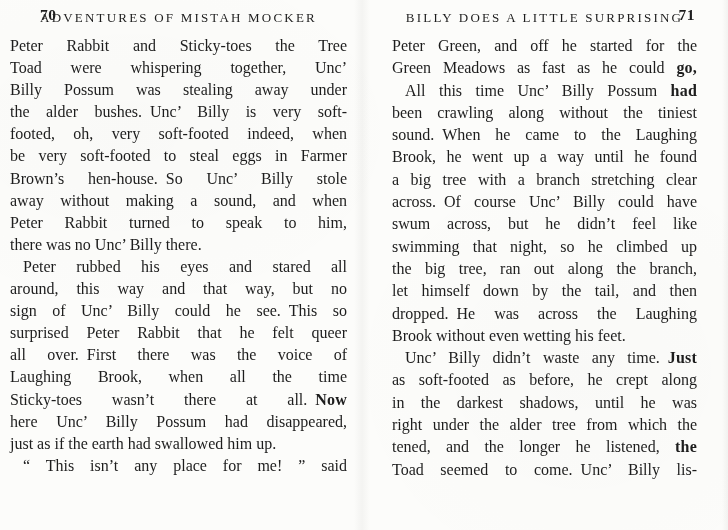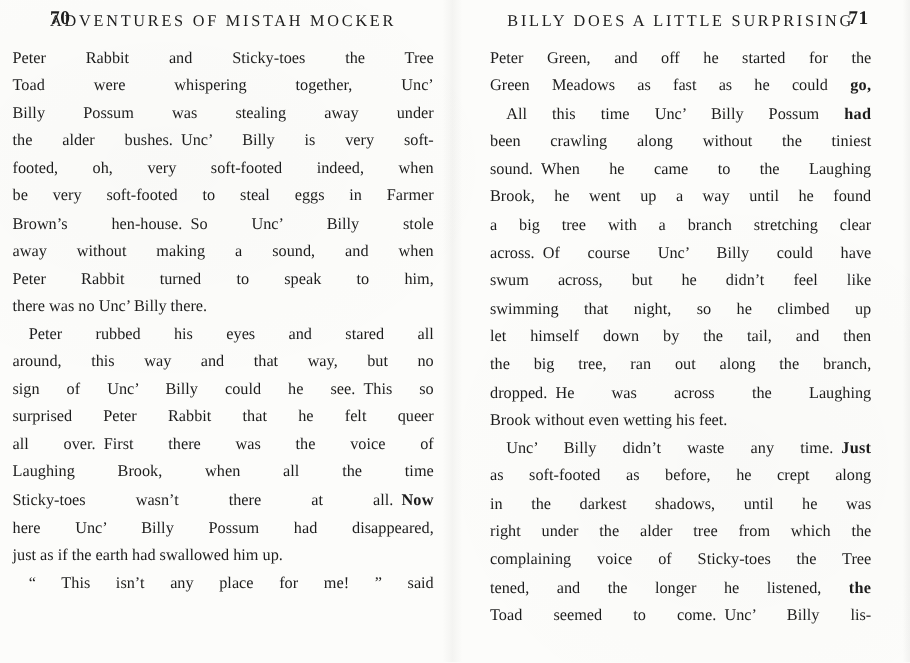--- a/index.html
+++ b/index.html
@@ -57,21 +57,21 @@
     top: -2px;
     font-size: 15.5px;
     font-weight: bold;
     letter-spacing: 0.5px;
   }
   .page-left  .pagenum { left: 2px; margin-left: 28px; }
   .page-right .pagenum { right: 2px; }
 
   .page-body {
     margin-top: 11px;
-    font-size: 13px;
+    font-size: 16px;
   }
   .bline {
     text-align: justify;
     text-align-last: justify;
     line-height: 22.1px;
   }
   .page-right .bline { line-height: 22.3px; }
   .bline.endline { text-align-last: left; }
   .bline.indent  { text-indent: 13px; }
   .bline b { font-weight: bold; letter-spacing: 0.2px; }
@@ -119,27 +119,26 @@
         <div class="bline">Peter Green, and off he started for the</div>
         <div class="bline">Green Meadows as fast as he could <b>go,</b></div>
         <div class="bline indent">All this time Unc’ Billy Possum <b>had</b></div>
         <div class="bline">been crawling along without the tiniest</div>
         <div class="bline">sound. When he came to the Laughing</div>
         <div class="bline">Brook, he went up a way until he found</div>
         <div class="bline">a big tree with a branch stretching clear</div>
         <div class="bline">across. Of course Unc’ Billy could have</div>
         <div class="bline">swum across, but he didn’t feel like</div>
         <div class="bline">swimming that night, so he climbed up</div>
+        <div class="bline">the big tree, ran out along the branch,</div>
         <div class="bline">let himself down by the tail, and then</div>
-        <div class="bline">the big tree, ran out along the branch,</div>
         <div class="bline">dropped. He was across the Laughing</div>
         <div class="bline endline">Brook without even wetting his feet.</div>
         <div class="bline indent">Unc’ Billy didn’t waste any time. <b>Just</b></div>
         <div class="bline">as soft-footed as before, he crept along</div>
         <div class="bline">in the darkest shadows, until he was</div>
         <div class="bline">right under the alder tree from which the</div>
-        <div class="bline">complaining voice of Sticky-toes the Tree</div>
         <div class="bline">tened, and the longer he listened, <b>the</b></div>
         <div class="bline">Toad seemed to come. Unc’ Billy lis-</div>
       </div>
   </div>
 
 </div>
 
 </body></html>

